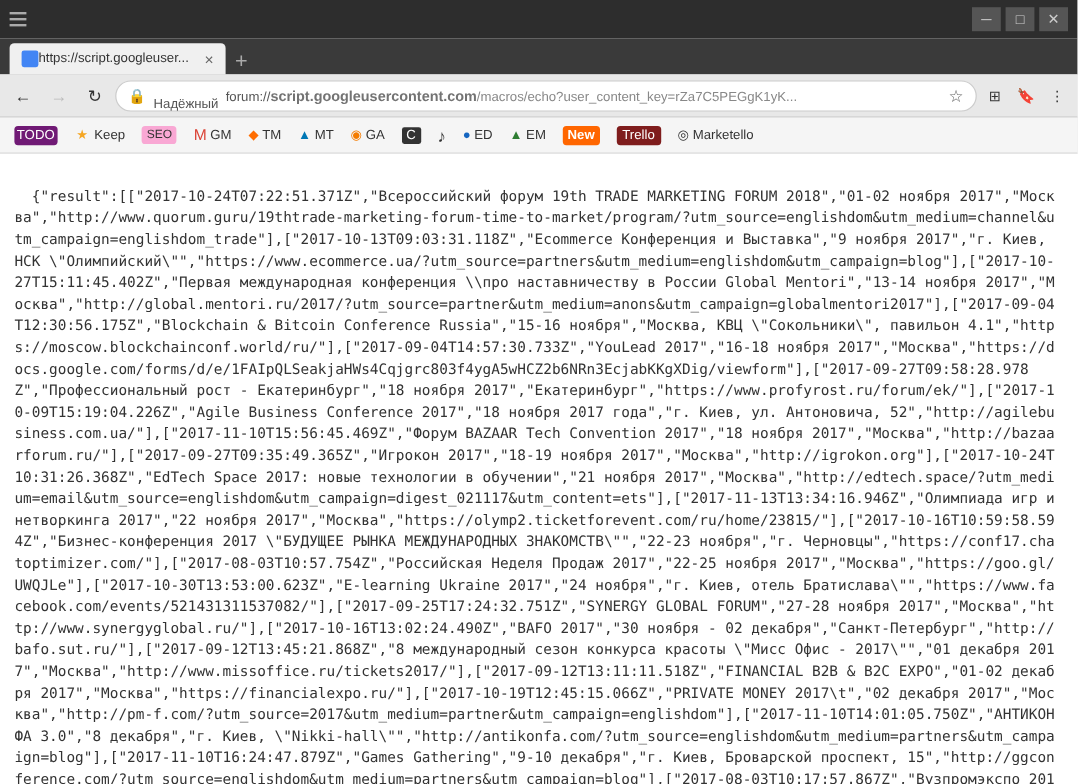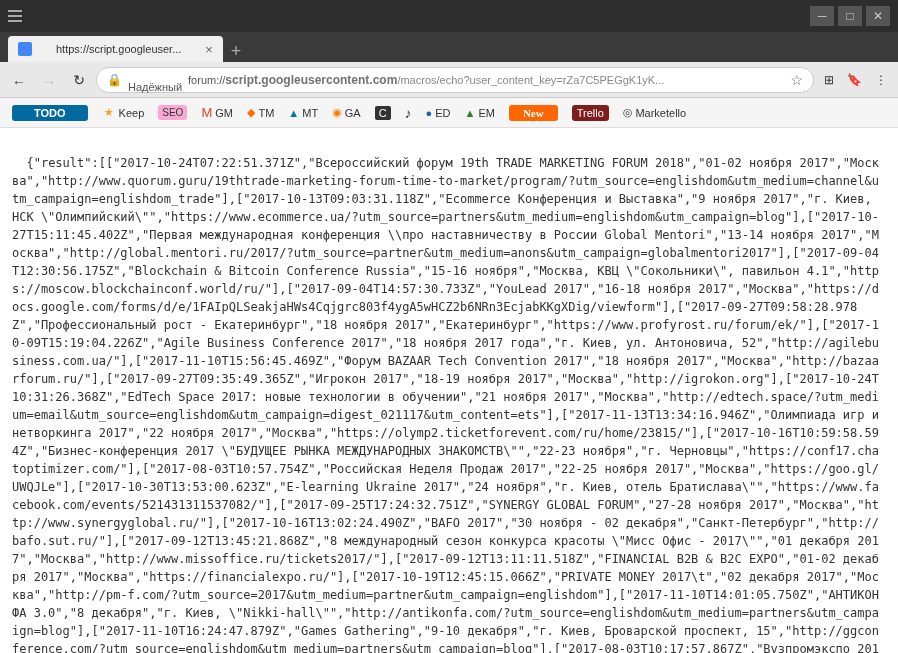--- a/index.html
+++ b/index.html
@@ -62,21 +62,21 @@
       height: 26px;
       background: #f0f0f0;
       border-radius: 4px 4px 0 0;
       display: flex;
       align-items: center;
       padding: 0 10px;
       font-size: 12px;
       color: #333;
       min-width: 180px;
       max-width: 220px;
-      gap: 24px;
+      gap: 0;
       cursor: pointer;
     }
     .tab-favicon {
       width: 14px;
       height: 14px;
       background: #4285f4;
       border-radius: 2px;
       flex-shrink: 0;
     }
     .tab-title {
@@ -216,23 +216,23 @@
       word-break: break-all;
       white-space: pre-wrap;
     }
 
     
     .content-area::-webkit-scrollbar { width: 14px; }
     .content-area::-webkit-scrollbar-track { background: #f0f0f0; }
     .content-area::-webkit-scrollbar-thumb { background: #bbb; border: 2px solid #f0f0f0; border-radius: 3px; }
 
     
-    .bm-todo { background: #0369a1; color: white; border-radius: 3px; padding: 2px 22px; font-weight: bold; }
+    .bm-todo { background: #701a75; color: white; border-radius: 3px; padding: 2px 2px; }
     .bm-seo { background: #f9a8d4; border-radius: 3px; }
-    .bm-new { background: #ff6600; color: white; border-radius: 3px; padding: 2px 14px; font-weight: bold; font-family: Liberation Serif, serif; }
+    .bm-new { background: #ff6600; color: white; border-radius: 3px; padding: 2px 4px; font-weight: bold; }
     .bm-trello { background: #7f1d1d; color: white; border-radius: 3px; }
   </style>
 </head>
 <body>
 
 <div class="title-bar">
   <div class="title-bar-left">
     <div class="window-icon">
       <span></span>
         <span></span>

